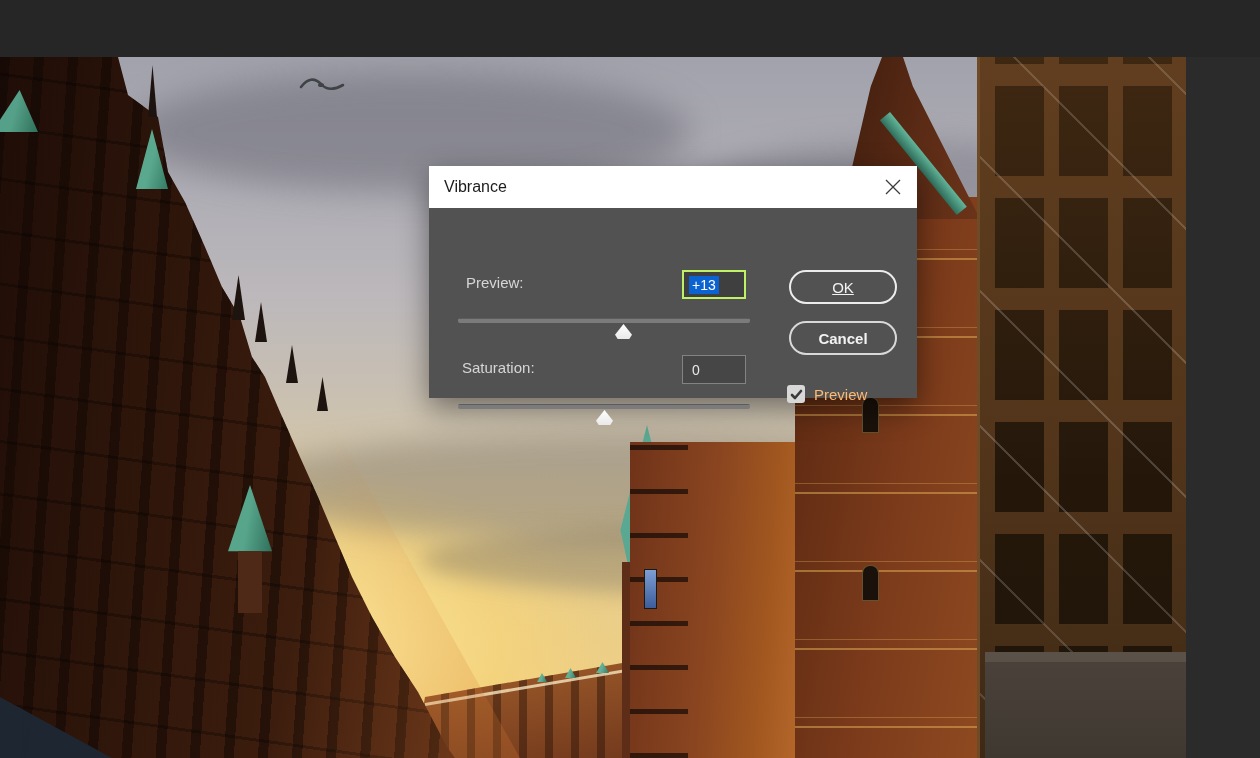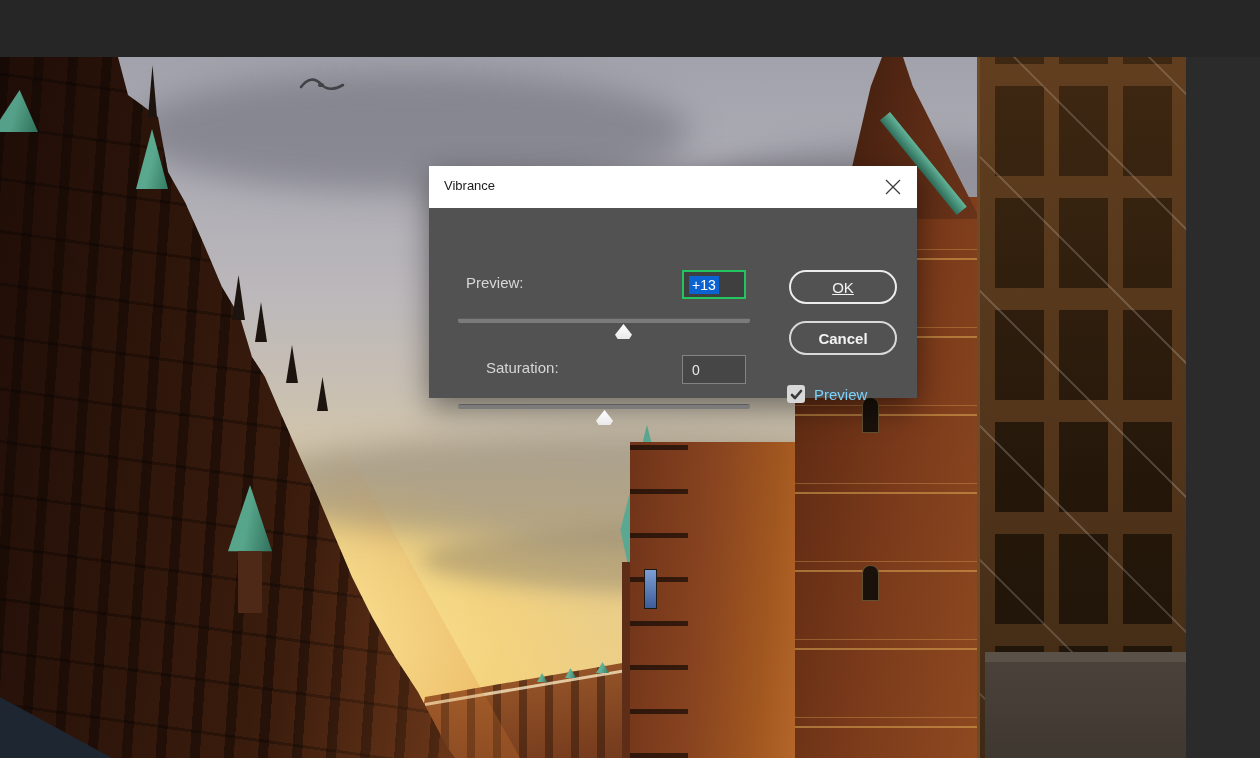--- a/index.html
+++ b/index.html
@@ -128,31 +128,31 @@
     clip-path:polygon(50% 0,100% 92%,0 92%);
     background:linear-gradient(100deg,#57a68c 45%,#2e6d59); }
   .turret-l-shaft { position:absolute; left:238px; top:494px; width:24px; height:62px; background:#4e2917; }
   .corner-wedge { position:absolute; left:0; top:640px; width:112px; height:61px;
     clip-path:polygon(0 0,100% 100%,0 100%); background:rgba(29,40,53,.92); }
 
   
   .dialog { position:absolute; left:429px; top:166px; width:488px; height:232px;
     box-shadow:0 10px 28px rgba(0,0,0,.45); }
   .titlebar { position:absolute; left:0; top:0; width:488px; height:42px; background:#ffffff; }
-  .title { position:absolute; left:15px; top:12px; font-size:13px; color:#1c1c1c; }
+  .title { position:absolute; left:15px; top:12px; font-size:16px; color:#1c1c1c; }
   .close { position:absolute; right:15px; top:12px; width:18px; height:18px; cursor:pointer; }
   .dlg-body { position:absolute; left:0; top:42px; width:488px; height:190px; background:#525252; }
 
   .lbl { position:absolute; font-size:15px; color:#d6d6d6; }
   .lbl-vib { left:37px; top:66px; }
-  .lbl-sat { left:33px; top:151px;margin-left:24px; }
+  .lbl-sat { left:33px; top:151px; }
 
   .numfield { position:absolute; width:64px; height:29px; font-size:14px;
     display:flex; align-items:center; padding-left:5px; cursor:text; }
-  .nf-vib { left:253px; top:62px; background:#3f3f3f; border:2px solid #22c55e; }
+  .nf-vib { left:253px; top:62px; background:#3f3f3f; border:2px solid #bef264; }
   .nf-vib .sel { background:#0b63d1; color:#ffffff; padding:1px 3px; }
   .nf-sat { left:253px; top:147px; background:#464646; border:1px solid #838383; color:#e8e8e8; padding-left:9px; }
 
   .track { position:absolute; left:29px; width:292px; height:5px; border-radius:2px;
     background:linear-gradient(180deg,#5c5c5c 0 1px,#7b7b7b 1px); cursor:pointer; }
   .track-vib { top:110px; }
   .track-sat { top:196px; }
   .thumb { position:absolute; width:17px; height:15px; cursor:grab;
     clip-path:polygon(50% 0,100% 72%,84% 100%,16% 100%,0 72%);
     background:linear-gradient(180deg,#ffffff,#e9e9e9); }
@@ -160,21 +160,21 @@
   .thumb-sat { left:167px; top:202px; }
 
   .btn { position:absolute; left:360px; width:108px; height:34px; border-radius:17px;
     background:transparent; border:2px solid #ececec; color:#f2f2f2; font-size:15px;
     font-family:"Liberation Sans", sans-serif; cursor:pointer; }
   .btn-ok { top:62px;text-decoration:underline; }
   .btn-cancel { top:113px; border-color:#d9d9d9;font-weight:bold; }
 
   .checkbox { position:absolute; left:358px; top:177px; width:18px; height:18px; border-radius:3px;
     background:#d8d8d8; display:flex; align-items:center; justify-content:center; cursor:pointer; }
-  .prev-lbl { position:absolute; left:385px; top:178px; font-size:15px; color:#7dd3fc; }
+  .prev-lbl { position:absolute; left:385px; top:178px; font-size:15px; color:#fdba74; }
 </style>
 </head>
 <body>
 
 <div id="app">
 
   <div class="top-bar"></div>
   <div class="right-gutter"></div>
 
   <div class="photo">

